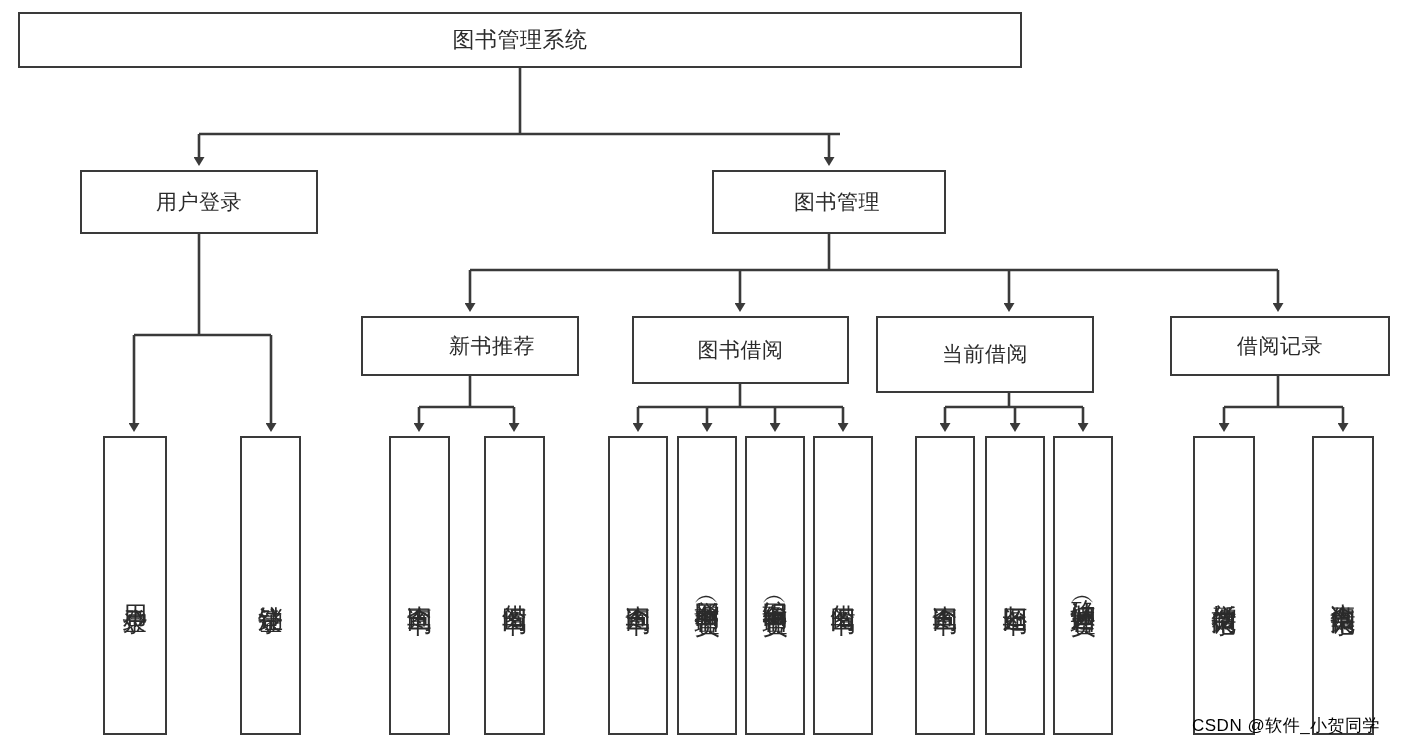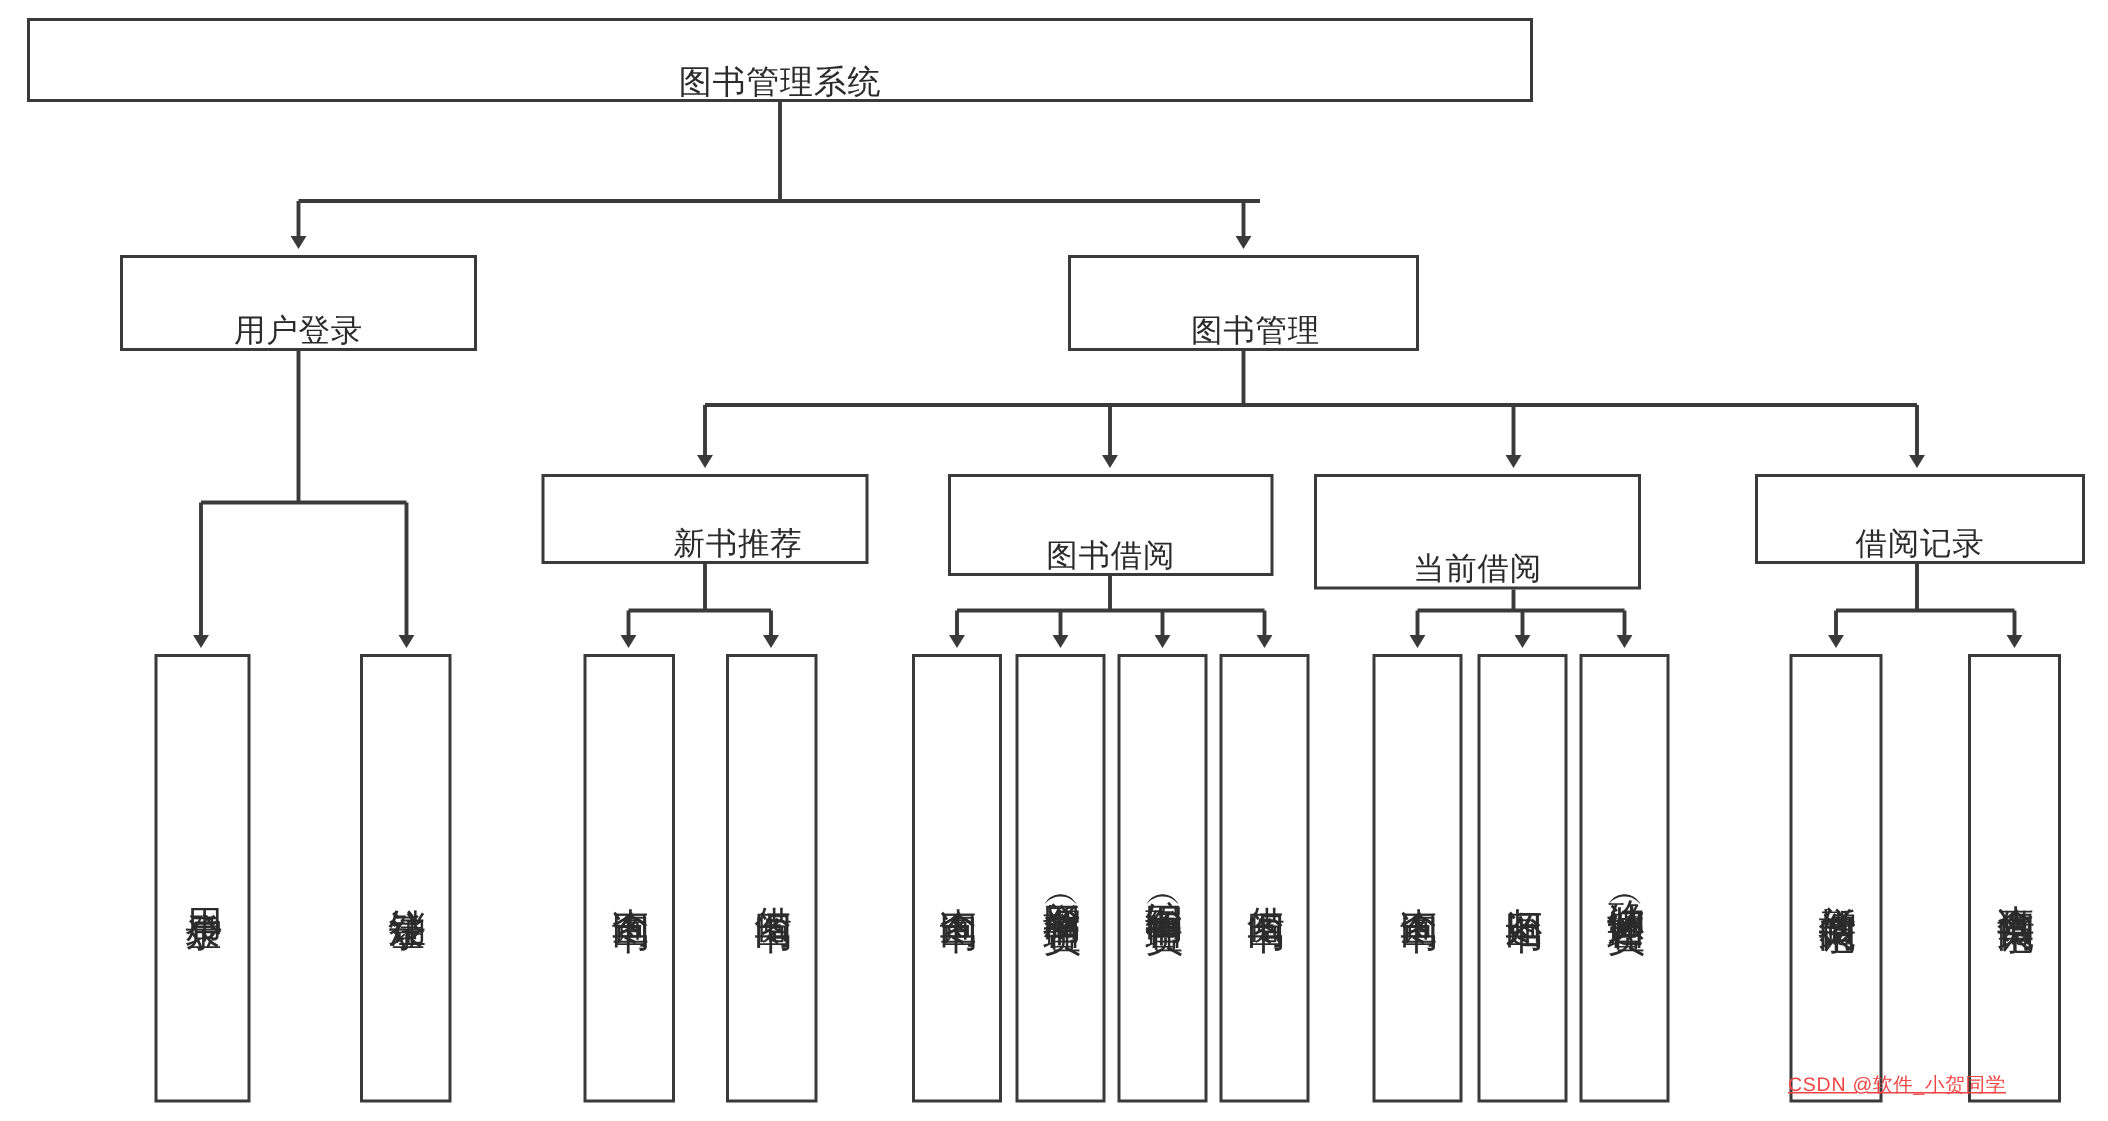--- a/index.html
+++ b/index.html
@@ -24,21 +24,21 @@
     width: 1405px;
     height: 747px;
     pointer-events: none;
   }
   .node {
     position: absolute;
     box-sizing: border-box;
     border: 2.5px solid #3a3a3a;
     background: #ffffff;
     display: flex;
-    align-items: flex-end;
+    align-items: center;
     justify-content: center;
     color: #2b2b2b;
   }
   .node .lbl {
     display: block;
     text-align: center;
     line-height: 1.06;
     letter-spacing: 0.5px;
   }
   
@@ -59,25 +59,24 @@
     writing-mode: vertical-rl;
     text-orientation: upright;
     font-size: 25px;
     line-height: 1.0;
     letter-spacing: 2px;
     white-space: nowrap;
     max-height: 292px;
   }
   .watermark {
     position: absolute;
-    color: #ef4444;
-    font-size: 13px;
+    color: #000000;
+    font-size: 17px;
     white-space: nowrap;
     letter-spacing: 0.5px;
-    text-decoration: underline;
   }
 </style>
 </head>
 <body>
 
 <div id="canvas">
 
   <svg class="wires" viewBox="0 0 1405 747">
     <defs>
       <marker id="arrow" markerWidth="9" markerHeight="11" refX="1" refY="5.5" orient="auto" markerUnits="userSpaceOnUse">

